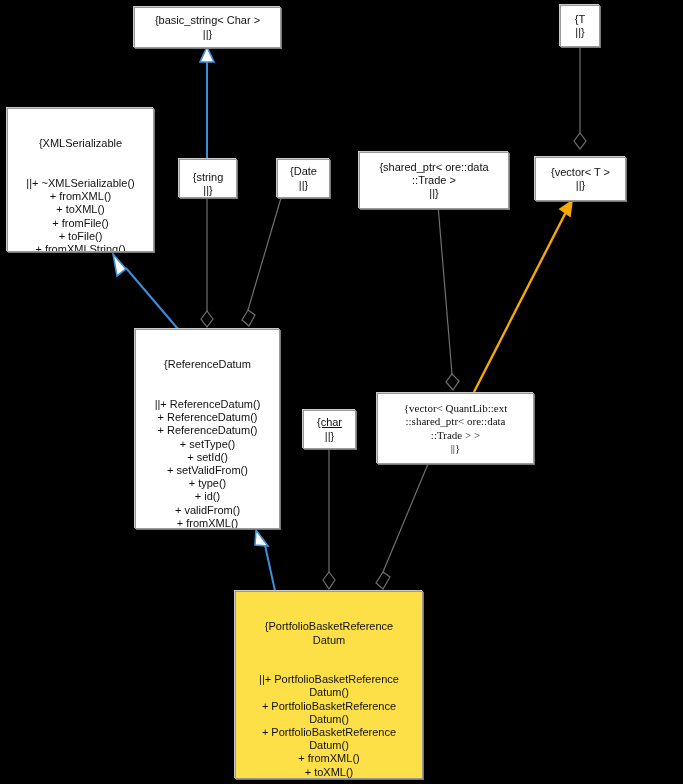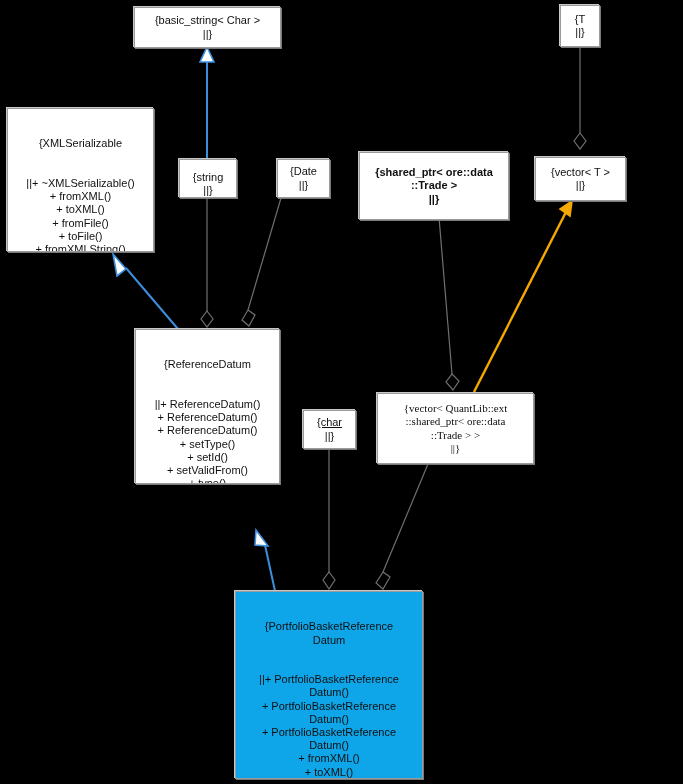--- a/index.html
+++ b/index.html
@@ -13,21 +13,21 @@
         background:#ffffff;
         box-shadow:1px 1px 0 0 #7a7a7a, -1px -1px 0 0 #c9c9c9;
         color:#101010;
         font-size:11px;
         line-height:13.2px;
         text-align:center;
         padding:2px 17px;
         white-space:pre-wrap;
         overflow:hidden;
         z-index:5;}
-  .node.filled{background:#0ea5e9;}
+  .node.filled{background:#fde047;}
   .node .nm{display:block;text-align:center;}
   .node .ops{display:block;text-align:center;}
   .node .close{display:block;text-align:center;}
   .node.simple{display:flex;flex-direction:column;align-items:center;justify-content:center;padding:0;}
 </style>
 </head>
 <body>
 
 <div id="canvas">
 
@@ -110,32 +110,32 @@
   <div class="node simple" style="left:179px;top:159px;width:58px;height:39px;justify-content:flex-end;">
     <span class="nm">{string</span>
     <span class="close">||}</span>
   </div>
 
   <div class="node simple" style="left:261px;top:159px;width:53px;height:39px;margin-left:16px;">
     <span class="nm">{Date</span>
     <span class="close">||}</span>
   </div>
 
-  <div class="node simple" style="left:359px;top:152px;width:150px;height:68px;font-weight:bold;">
+  <div class="node simple" style="left:359px;top:152px;width:150px;height:57px;">
     <span class="nm">{shared_ptr&lt; ore::data
 ::Trade &gt;</span>
     <span class="close">||}</span>
   </div>
 
   <div class="node simple" style="left:535px;top:157px;width:91px;height:44px;">
     <span class="nm">{vector&lt; T &gt;</span>
     <span class="close">||}</span>
   </div>
 
-  <div class="node" style="left:135px;top:329px;width:145px;height:155px;">
+  <div class="node" style="left:135px;top:329px;width:145px;height:200px;">
     <span class="nm">{ReferenceDatum</span>
     <span class="ops">||+ ReferenceDatum()
 + ReferenceDatum()
 + ReferenceDatum()
 + setType()
 + setId()
 + setValidFrom()
 + type()
 + id()
 + validFrom()

